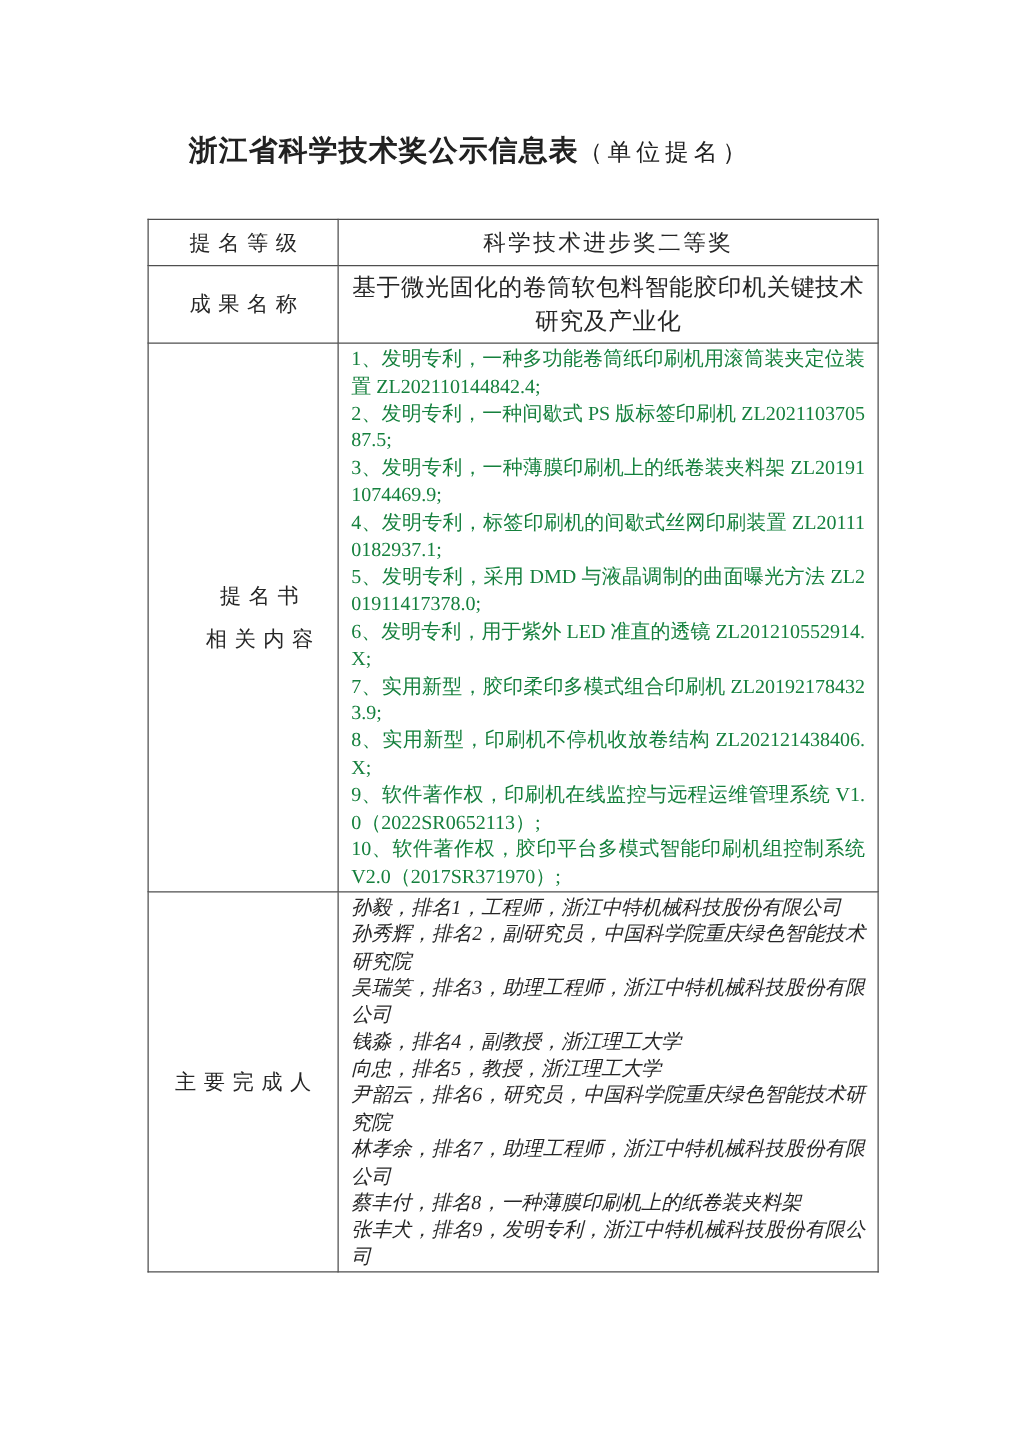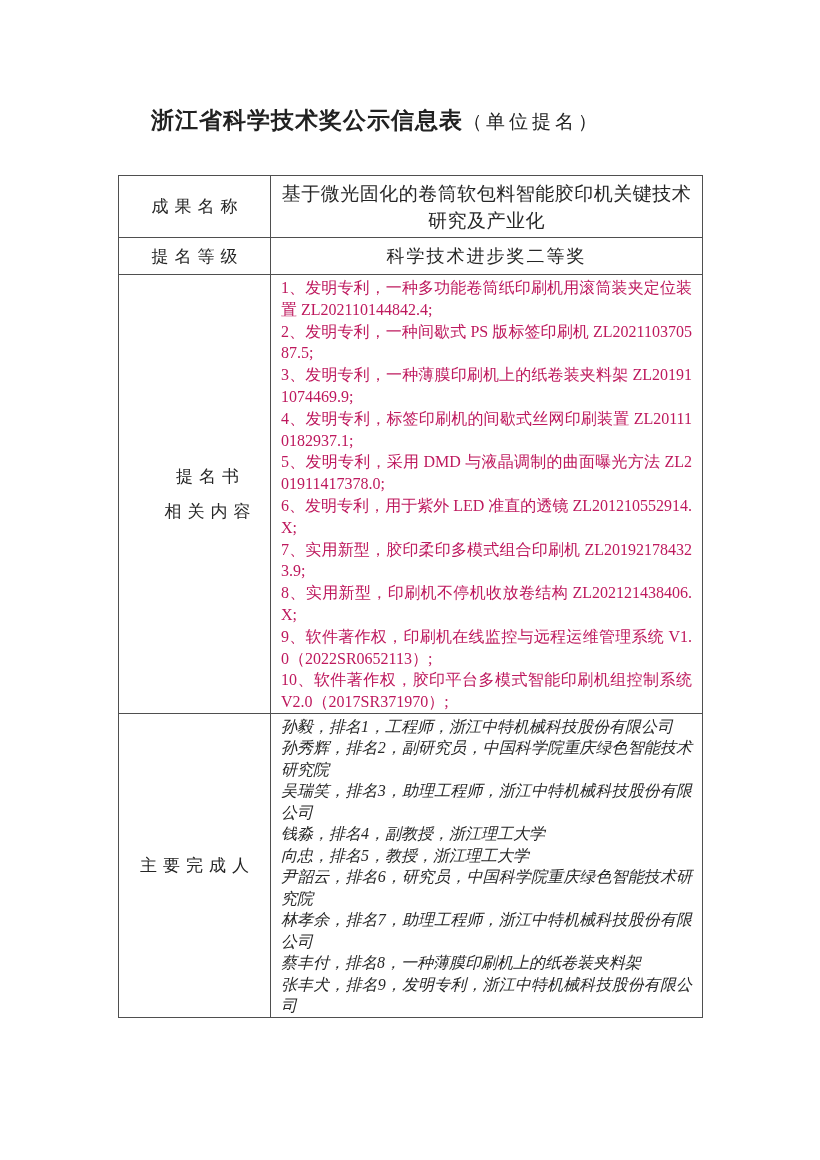--- a/index.html
+++ b/index.html
@@ -38,21 +38,21 @@
     padding:0 10px;
   }
   td.value-center-small{
     text-align:center;font-size:18px;letter-spacing:2px;color:#262626;padding:0 10px;
   }
   td.value-list{
     vertical-align:top;padding:2px 10px 0 10px;
   }
   .value-list p{
     margin:0;font-size:16px;line-height:21.8px;text-align:justify;text-justify:inter-character;
-    color:#be185d;word-break:break-all;
+    color:#15803d;word-break:break-all;
   }
   td.people-cell{vertical-align:top;padding:2px 10px 0 10px;font-style:italic;}
   .people-cell p{
     margin:0;font-size:16px;line-height:21.5px;text-align:justify;text-justify:inter-character;
     color:#262626;word-break:break-all;
   }
 </style>
 </head>
 <body>
 
@@ -62,27 +62,27 @@
     <span class="doc-title">浙江省科学技术奖公示信息表</span><span class="doc-title-suffix">（单位提名）</span>
   </div>
 
 
   <table class="award-table">
     <colgroup>
       <col class="label-col">
       <col class="value-col">
     </colgroup>
     <tbody>
+      <tr style="height:37px;">
+        <td class="label-cell">提名等级</td>
+        <td class="value-center-small">科学技术进步奖二等奖</td>
+      </tr>
       <tr style="height:62px;">
         <td class="label-cell">成果名称</td>
         <td class="value-center">基于微光固化的卷筒软包料智能胶印机关键技术研究及产业化</td>
-      </tr>
-      <tr style="height:37px;">
-        <td class="label-cell">提名等级</td>
-        <td class="value-center-small">科学技术进步奖二等奖</td>
       </tr>
       <tr style="height:435px;">
         <td class="label-cell">
           <div class="label-line">提名书</div>
           <div class="label-line">相关内容</div>
         </td>
         <td class="value-list">
             <p>1、发明专利，一种多功能卷筒纸印刷机用滚筒装夹定位装置 ZL202110144842.4;</p>
             <p>2、发明专利，一种间歇式 PS 版标签印刷机 ZL202110370587.5;</p>
             <p>3、发明专利，一种薄膜印刷机上的纸卷装夹料架 ZL201911074469.9;</p>

